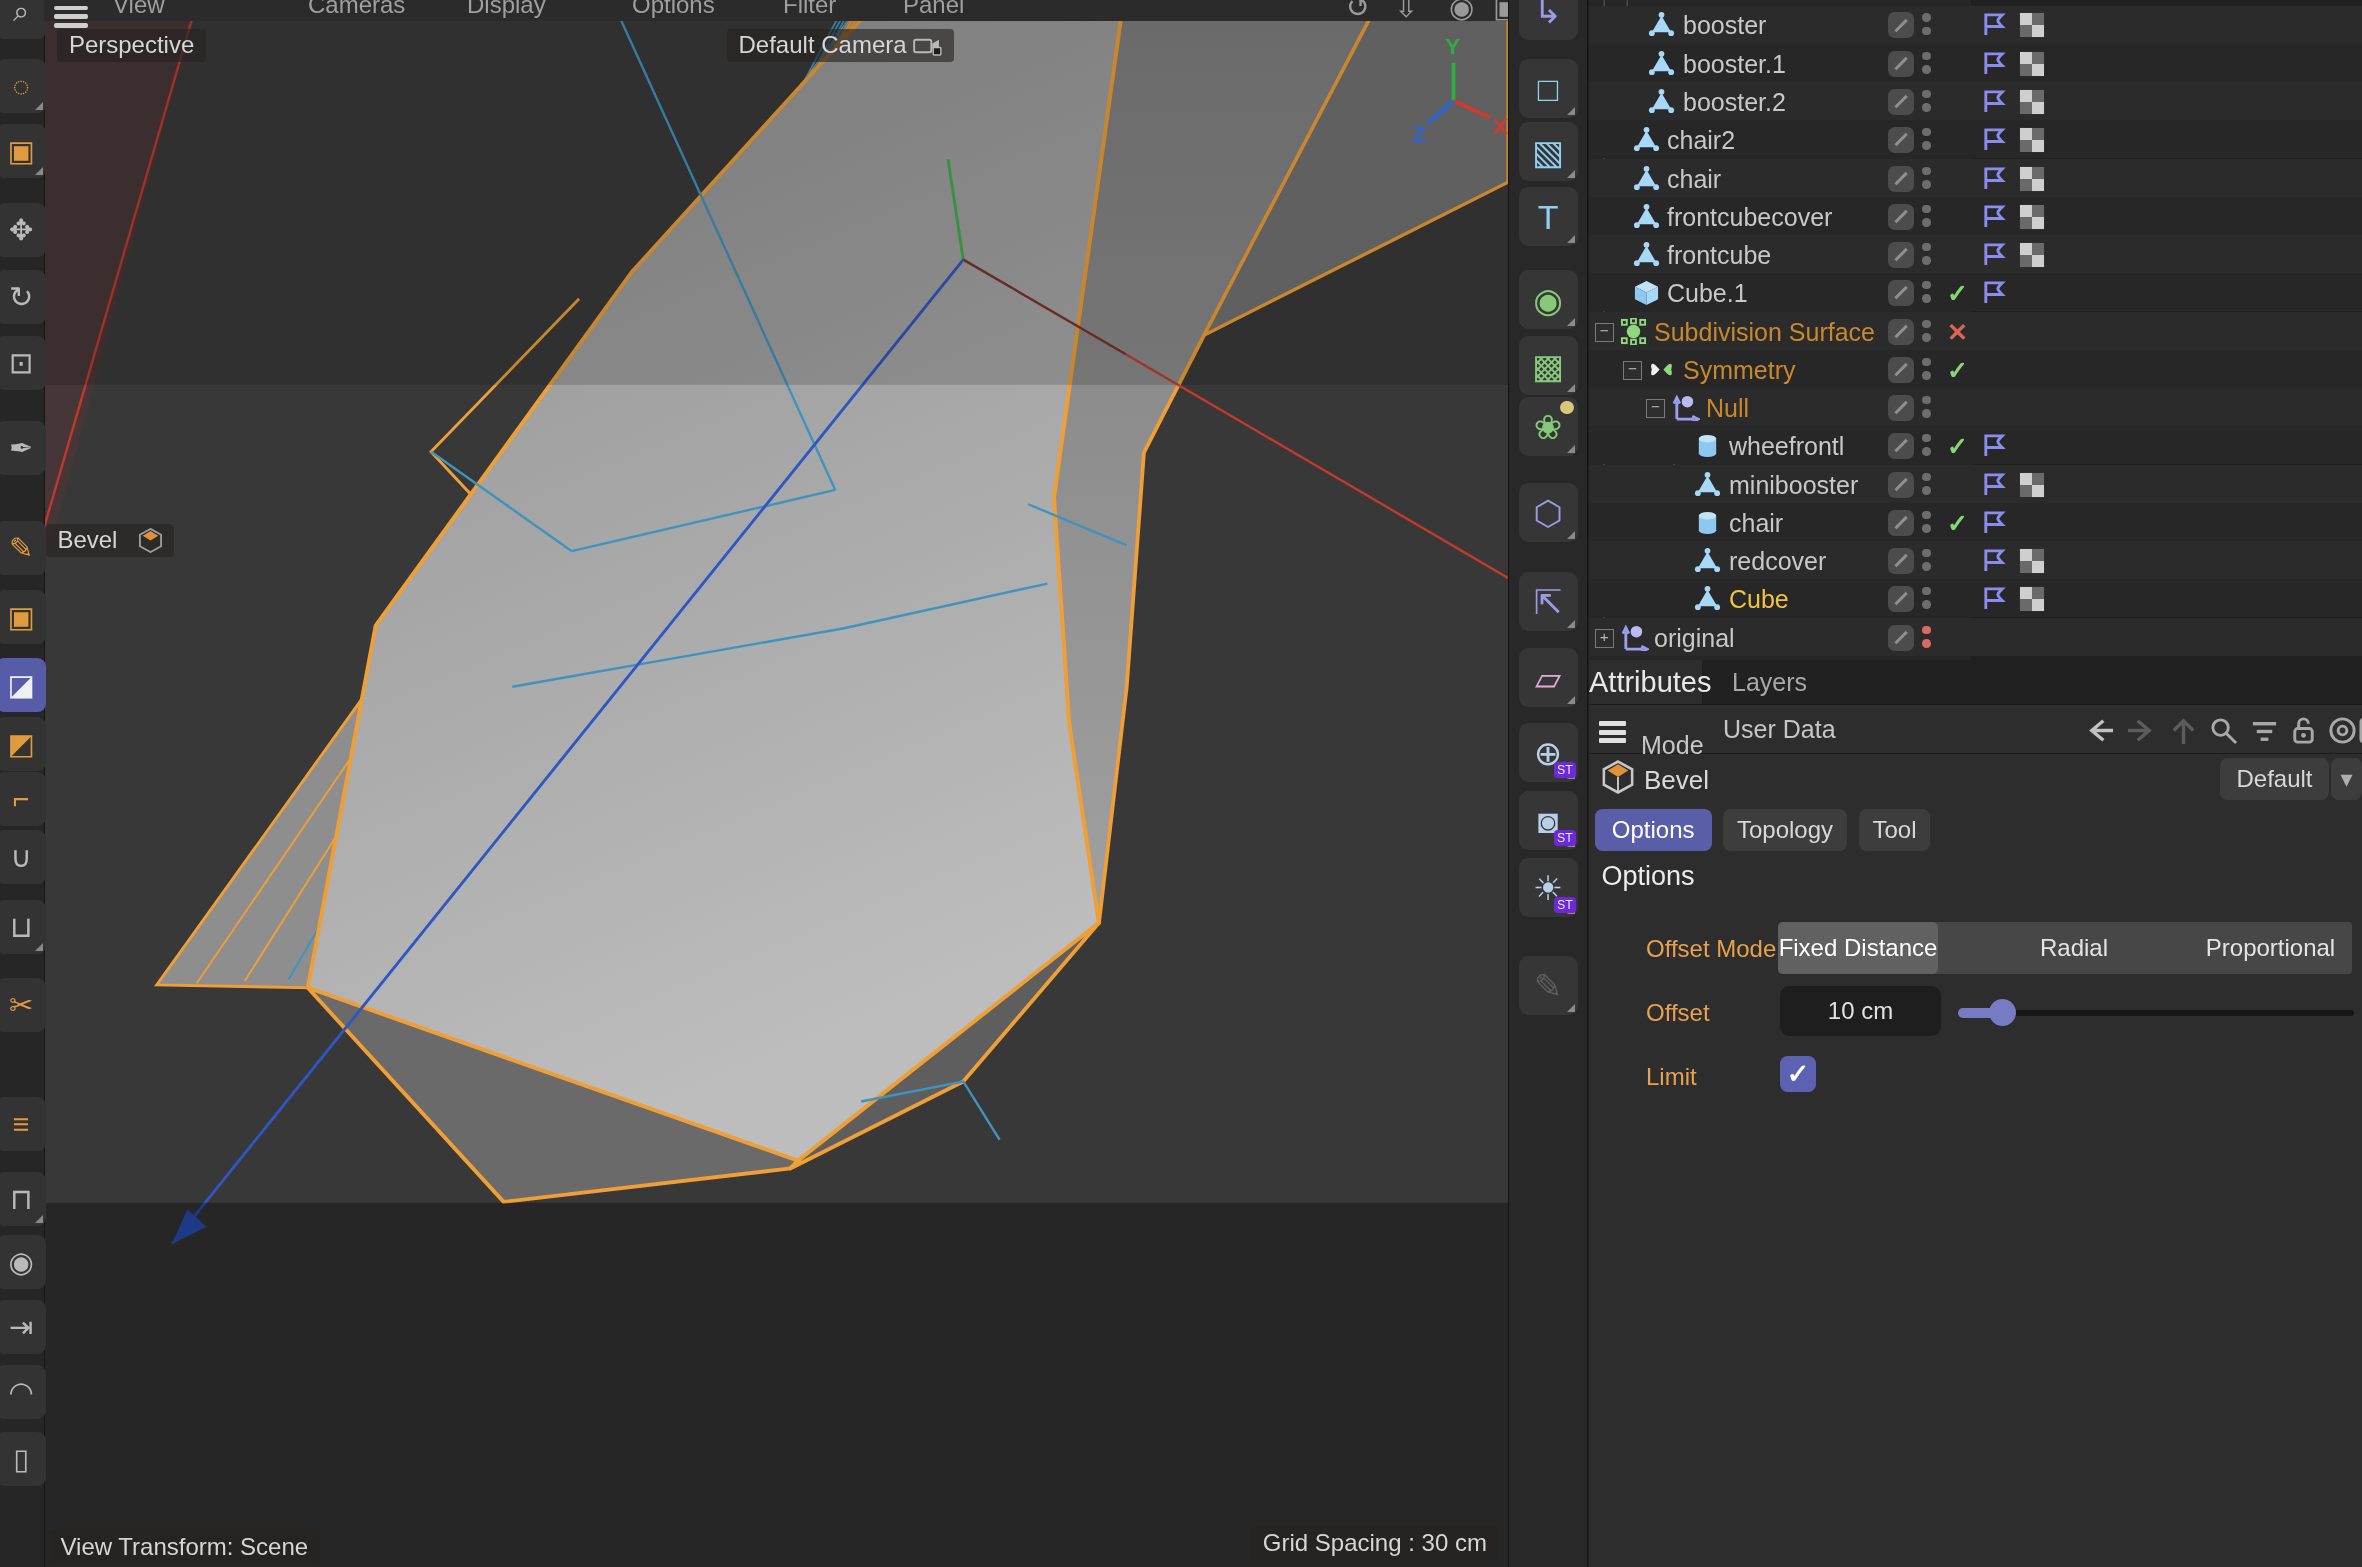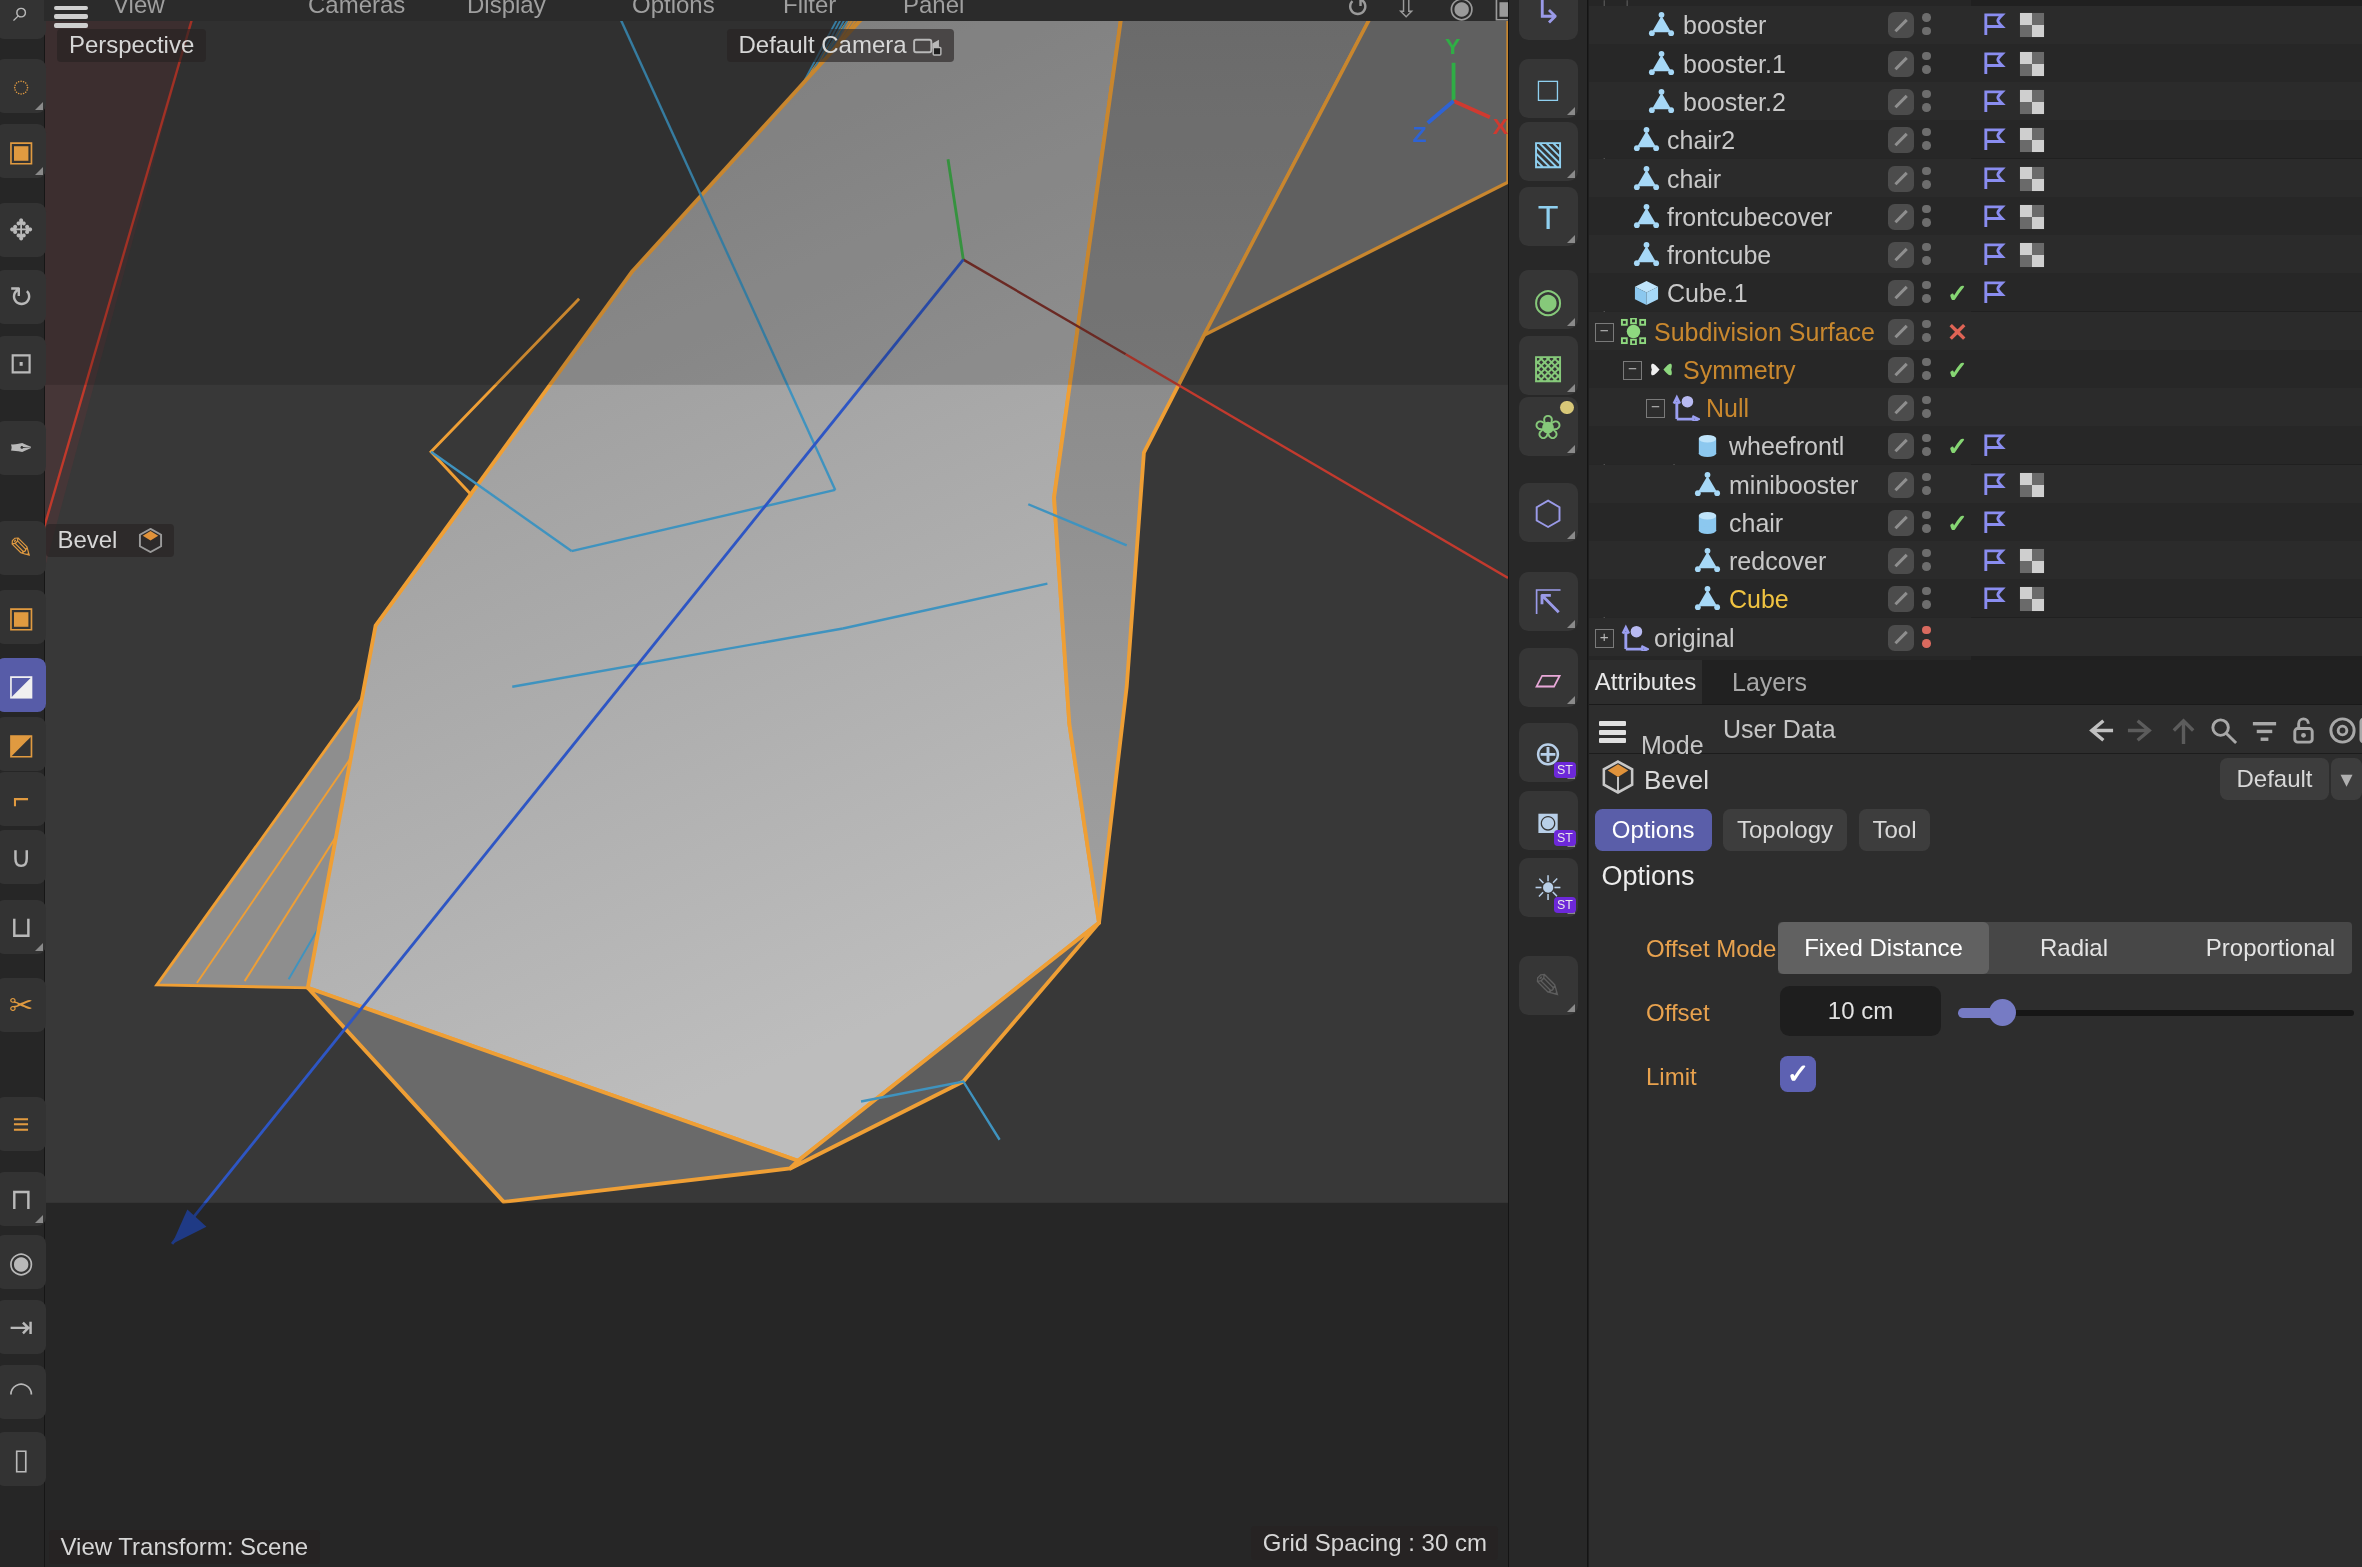--- a/index.html
+++ b/index.html
@@ -48,21 +48,21 @@
   .om-pencil{position:absolute;left:299px;top:6.7px;width:26px;height:26px;background:#4c4c4c;border-radius:6.7px;}
   .om-pencil:after{content:"";position:absolute;left:4.8px;top:11.5px;width:16.3px;height:2.9px;background:#8f8f8f;transform:rotate(-45deg);}
   .om-dot{position:absolute;left:333px;width:8.6px;height:8.6px;border-radius:50%;background:#6d6d6d;}
   .om-dot.red{background:#d96a5f;}
   .om-state{position:absolute;left:358px;top:7.6px;width:25px;height:25px;font-size:25px;font-weight:bold;line-height:25px;}
   .om-tag{position:absolute;top:6.7px;width:26px;height:26px;}
   
   #attr-panel{left:1589px;top:660px;width:774px;height:908px;background:#2d2d2d;}
   #attr-tabbar{position:absolute;left:0;top:0;width:774px;height:44px;background:#212121;border-bottom:1px solid #1a1a1a;}
   #attr-tab-active{position:absolute;left:0;top:0;width:113px;height:44px;background:#2d2d2d;
-                   color:#e8e8e8;font-size:24px;text-align:center;line-height:44px;}
+                   color:#e8e8e8;font-size:29px;text-align:center;line-height:44px;}
   #attr-tab-layers{position:absolute;left:143px;top:0;height:44px;color:#a8a8a8;font-size:25px;line-height:44px;}
   #mode-row{position:absolute;left:0;top:45px;width:774px;height:48px;background:#2d2d2d;border-bottom:1.9px solid #1c1c1c;}
   #mode-hamburger{position:absolute;left:9.6px;top:12.4px;}
   #mode-hamburger i{display:block;width:27px;height:4.8px;background:#e0e0e0;margin:3.8px 0;border-radius:1px;}
   .mode-text{position:absolute;top:9.6px;font-size:25px;color:#c6c6c6;}
   .mode-icon{position:absolute;top:9.6px;width:31px;height:31px;}
   .pill{position:absolute;height:42px;border-radius:7.6px;background:#3d3d3d;color:#d8d8d8;
         font-size:24px;text-align:center;}
   .pill.selected{background:#5a5ea9;color:#ffffff;}
   .attr-label{position:absolute;font-size:24px;color:#e8a24e;white-space:nowrap;}
@@ -728,21 +728,21 @@
   <div class="pill" style="left:742px;top:98px;width:31px;line-height:42px;background:#3d3d3d;color:#b0b0b0;">▾</div>
 
   <div class="pill selected" style="left:5.7px;top:149px;width:117px;line-height:42px;">Options</div>
   <div class="pill" style="left:134px;top:149px;width:124px;line-height:42px;">Topology</div>
   <div class="pill" style="left:270px;top:149px;width:71px;line-height:42px;">Tool</div>
 
   <div class="abs" style="left:12.4px;top:201px;font-size:27px;color:#ececec;">Options</div>
 
   <div class="attr-label" style="left:57px;top:275px;">Offset Mode</div>
   <div id="seg-control">
-    <div class="seg selected" style="left:0;width:211px;">Fixed Distance</div>
+    <div class="seg selected" style="left:0;width:160px;">Fixed Distance</div>
     <div class="seg" style="left:229px;width:134px;">Radial</div>
     <div class="seg" style="left:411px;width:163px;">Proportional</div>
   </div>
 
   <div class="attr-label" style="left:57px;top:339px;">Offset</div>
   <div id="offset-box">10 cm</div>
   <div id="offset-slider">
     <div id="offset-track"></div>
     <div id="offset-fill"></div>
     <div id="offset-handle"></div>

